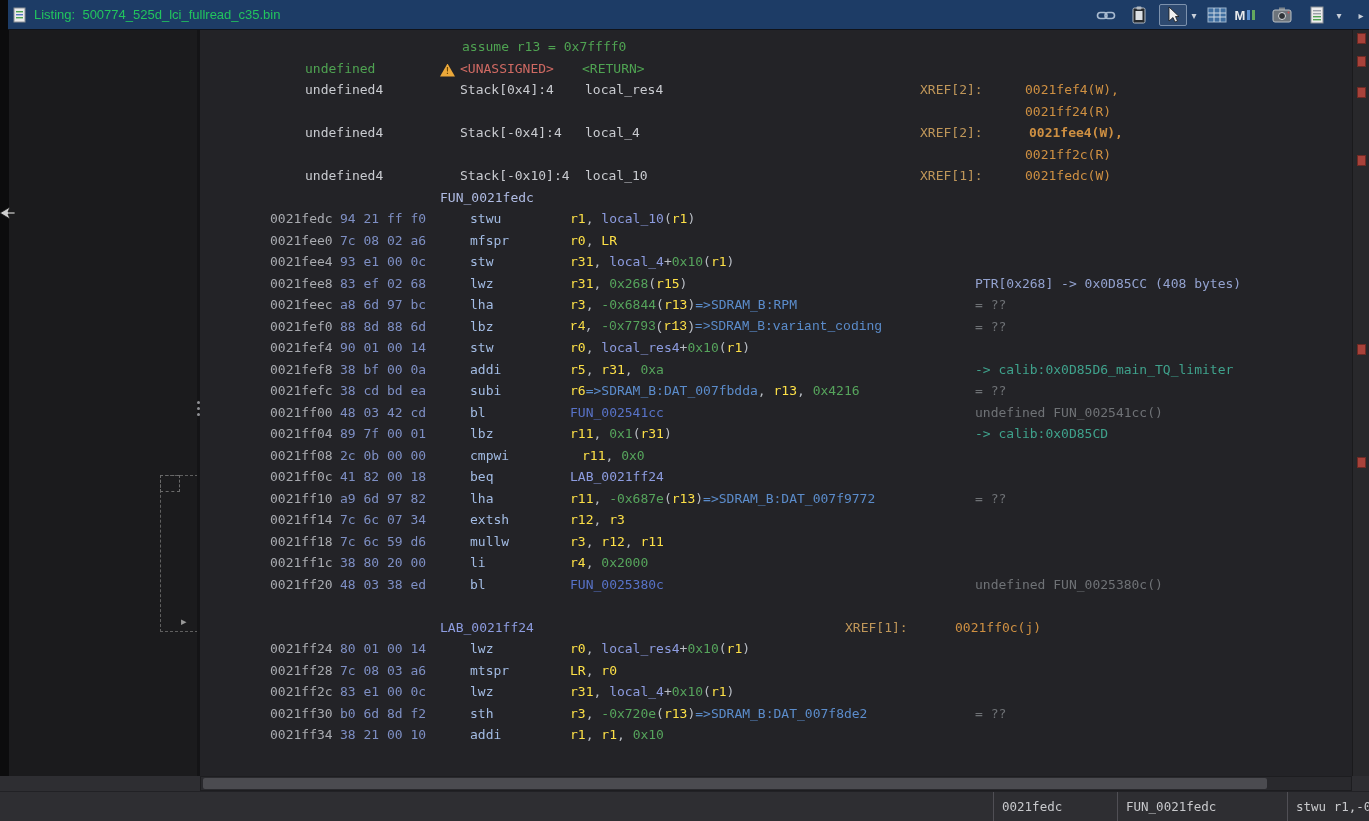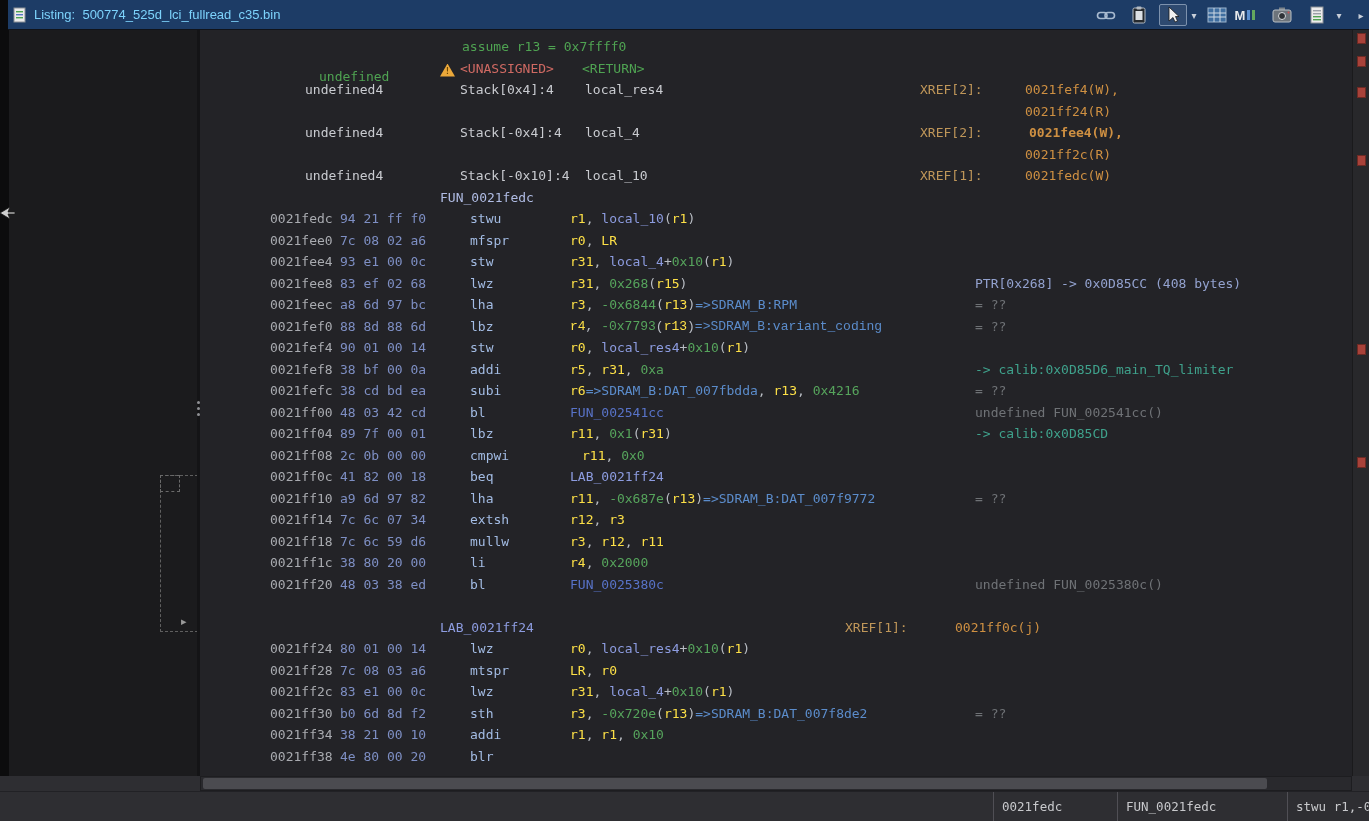--- a/index.html
+++ b/index.html
@@ -5,21 +5,21 @@
   * { margin:0; padding:0; box-sizing:border-box; }
   html,body { width:1369px; height:821px; overflow:hidden; }
   body { background:#0d0d0e; font-family:"DejaVu Sans Mono",monospace; position:relative; }
 
   
   .titlebar { position:absolute; left:0; top:0; width:1369px; height:30px;
     background:#1d3c66; border-bottom:1px solid #10131a; }
   .tb-notch { position:absolute; left:0; top:0; width:8px; height:30px; background:#0a0a0b; }
   .tb-winicon { position:absolute; left:12px; top:7px; }
   .tb-title { position:absolute; left:34px; top:7px; font-family:"Liberation Sans",sans-serif;
-    font-size:13px; color:#7dd3fc; white-space:pre; }
+    font-size:13px; color:#22c55e; white-space:pre; }
   .tb-btn { position:absolute; top:4px; height:22px; display:flex; align-items:center; justify-content:center; }
   .cursor-tool-box { width:28px; border:1px solid #7d92ad; background:#2e4a70; border-radius:2px; }
   .tb-caret { color:#c8cfd9; font-size:10px; font-family:"DejaVu Sans",sans-serif; }
   .diff-m { color:#e8eaec; font-weight:bold; font-size:13px; font-family:"Liberation Sans",sans-serif; }
   .diff-bar { display:inline-block; width:3px; height:10px; margin-left:2px; vertical-align:middle; }
 
   
   .left-edge { position:absolute; left:0; top:30px; width:9px; height:746px; background:#0c0c0d; }
   .left-panel { position:absolute; left:9px; top:30px; width:188px; height:746px; background:#1b1b1d; }
   .splitter { position:absolute; left:197px; top:30px; width:3px; height:746px; background:#141416; }
@@ -175,21 +175,21 @@
   <svg class="mouse-cursor" width="16" height="16" viewBox="0 0 16 16">
     <polygon points="0,8 10,2 8,7 15,7 15,9 8,9 10,14" fill="#cfcfcf" stroke="#1a1a1a" stroke-width="0.8"></polygon>
   </svg>
 
   <div class="listing">
     <div id="rows">
         <div class="lrow">
           <span class="seg" style="left: 262px;"><span class="tk-k">assume r13 = 0x7ffff0</span></span>
         </div>
         <div class="lrow">
-          <span class="seg" style="left: 119px; margin-top: 8px;"><span class="tk-k">undefined</span></span>
+          <span class="seg" style="left: 105px;"><span class="tk-k">undefined</span></span>
           <span class="seg" style="left: 240px;"><span class="tk-warn">!</span></span>
           <span class="seg" style="left: 260px;"><span class="tk-e">&lt;UNASSIGNED&gt;</span></span>
           <span class="seg" style="left: 382px;"><span class="tk-k">&lt;RETURN&gt;</span></span>
         </div>
         <div class="lrow">
           <span class="seg" style="left: 105px;"><span class="tk-d">undefined4</span></span>
           <span class="seg" style="left: 260px;"><span class="tk-d">Stack[0x4]:4</span></span>
           <span class="seg" style="left: 385px;"><span class="tk-d">local_res4</span></span>
           <span class="seg" style="left: 720px;"><span class="tk-x">XREF[2]:</span></span>
           <span class="seg" style="left: 825px;"><span class="tk-xa">0021fef4(W),</span></span>
@@ -363,25 +363,20 @@
           <span class="seg" style="left: 140px;"><span class="tk-b">b0 6d 8d f2</span></span>
           <span class="seg" style="left: 270px;"><span class="tk-m">sth</span></span>
           <span class="seg" style="left: 370px;"><span class="tk-r">r3</span><span class="tk-p">, </span><span class="tk-n">-0x720e</span><span class="tk-p">(</span><span class="tk-r">r13</span><span class="tk-p">)</span><span class="tk-sd">=&gt;SDRAM_B:DAT_007f8de2</span></span>
           <span class="seg" style="left: 775px;"><span class="tk-c">= ??</span></span>
         </div>
         <div class="lrow">
           <span class="seg" style="left: 70px;"><span class="tk-a">0021ff34</span></span>
           <span class="seg" style="left: 140px;"><span class="tk-b">38 21 00 10</span></span>
           <span class="seg" style="left: 270px;"><span class="tk-m">addi</span></span>
           <span class="seg" style="left: 370px;"><span class="tk-r">r1</span><span class="tk-p">, </span><span class="tk-r">r1</span><span class="tk-p">, </span><span class="tk-n">0x10</span></span>
-        </div>
-        <div class="lrow">
-          <span class="seg" style="left: 70px;"><span class="tk-a">0021ff38</span></span>
-          <span class="seg" style="left: 140px;"><span class="tk-b">4e 80 00 20</span></span>
-          <span class="seg" style="left: 270px;"><span class="tk-m">blr</span></span>
         </div>
       </div>
   </div>
 
   <div class="vmargin" id="markers">
       <div class="marker" style="top: 3px;"></div>
       <div class="marker" style="top: 26px;"></div>
       <div class="marker" style="top: 57px;"></div>
       <div class="marker" style="top: 125px;"></div>
       <div class="marker" style="top: 314px;"></div>

